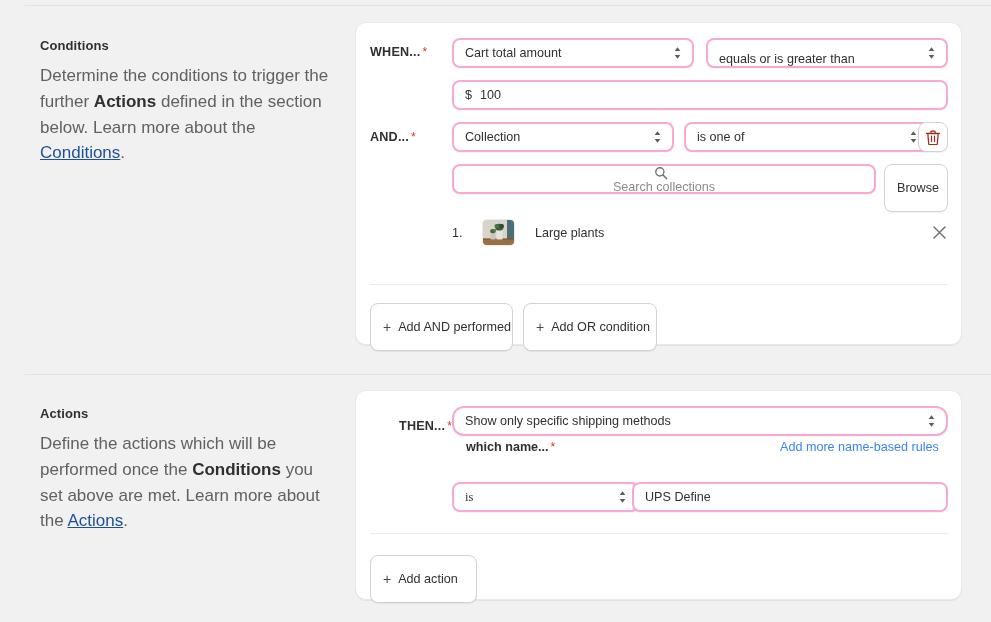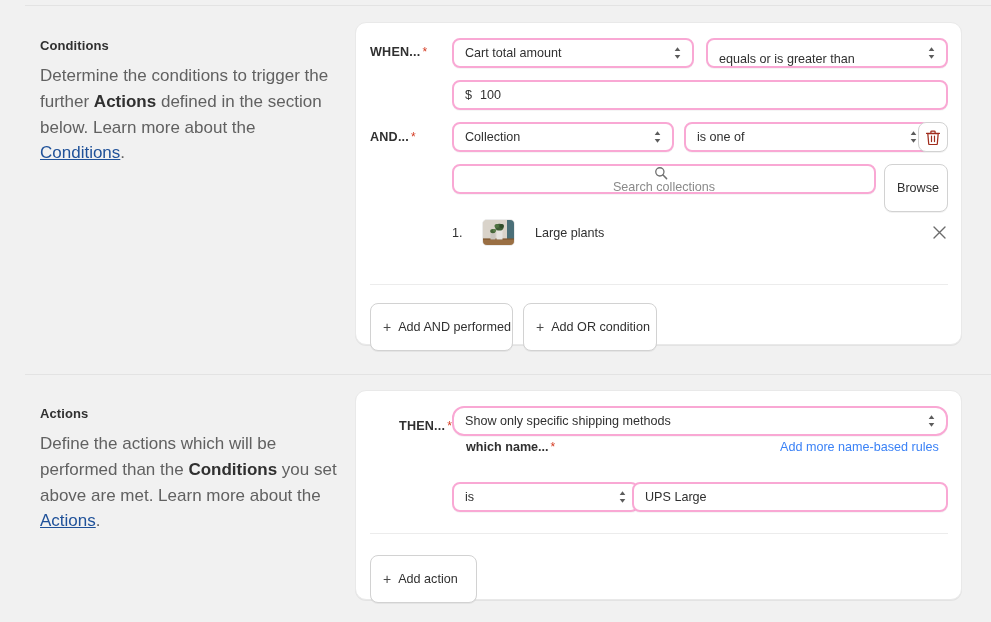--- a/index.html
+++ b/index.html
@@ -245,50 +245,50 @@
       <div class="btn" style="left:167px; top:280px; width:134px;">
         <span class="plus">+</span>
         <span>Add OR condition</span>
       </div>
 
     </div>
   </div>
 
   <div class="desc" style="top:406px;">
     <div class="desc-title">Actions</div>
-    <p class="desc-body"><span>Define the actions which will be performed than the </span><b>Conditions</b><span> you set above are met. Learn more about the </span><a href="#">Actions</a><span>.</span></p>
+    <p class="desc-body"><span>Define the actions which will be performed once the </span><b>Conditions</b><span> you set above are met. Learn more about the </span><a href="#">Actions</a><span>.</span></p>
   </div>
 
   <div class="card" id="actions-card">
     <div class="card-inner">
 
       <div class="row-label" style="left:14px; top:28px;margin-left:29px;"><span>THEN...</span><span class="req">*</span></div>
 
       <div class="ctrl select" style="left:96px; top:15px; width:496px;border-radius:12px;">
         <span class="val">Show only specific shipping methods</span>
         <svg class="chev" viewBox="0 0 11 16">
           <path d="M5.5 2.2 L8.3 6.0 H2.7 Z" fill="#5c5c5c"></path>
           <path d="M5.5 13.8 L8.3 10.0 H2.7 Z" fill="#5c5c5c"></path>
         </svg>
       </div>
 
       <div class="sublabel" style="left:110px; top:49px;"><span>which name...</span><span class="req">*</span></div>
 
       <a class="link" style="left:424px; top:49px;" href="#">Add more name-based rules</a>
 
-      <div class="ctrl select" style="left:96px; top:91px; width:187px;">
+      <div class="ctrl select" style="left:96px; top:91px; width:187px;font-family:Liberation Serif, serif;">
         <span class="val">is</span>
         <svg class="chev" viewBox="0 0 11 16">
           <path d="M5.5 2.2 L8.3 6.0 H2.7 Z" fill="#5c5c5c"></path>
           <path d="M5.5 13.8 L8.3 10.0 H2.7 Z" fill="#5c5c5c"></path>
         </svg>
       </div>
 
       <div class="ctrl input" style="left:276px; top:91px; width:316px;">
-        <span class="val">UPS Large</span>
+        <span class="val">UPS Define</span>
       </div>
 
       <div class="inset-divider" style="left:14px; top:142px; width:578px;"></div>
 
       <div class="btn" style="left:14px; top:164px; width:107px;">
         <span class="plus">+</span>
         <span>Add action</span>
       </div>
 
     </div>

